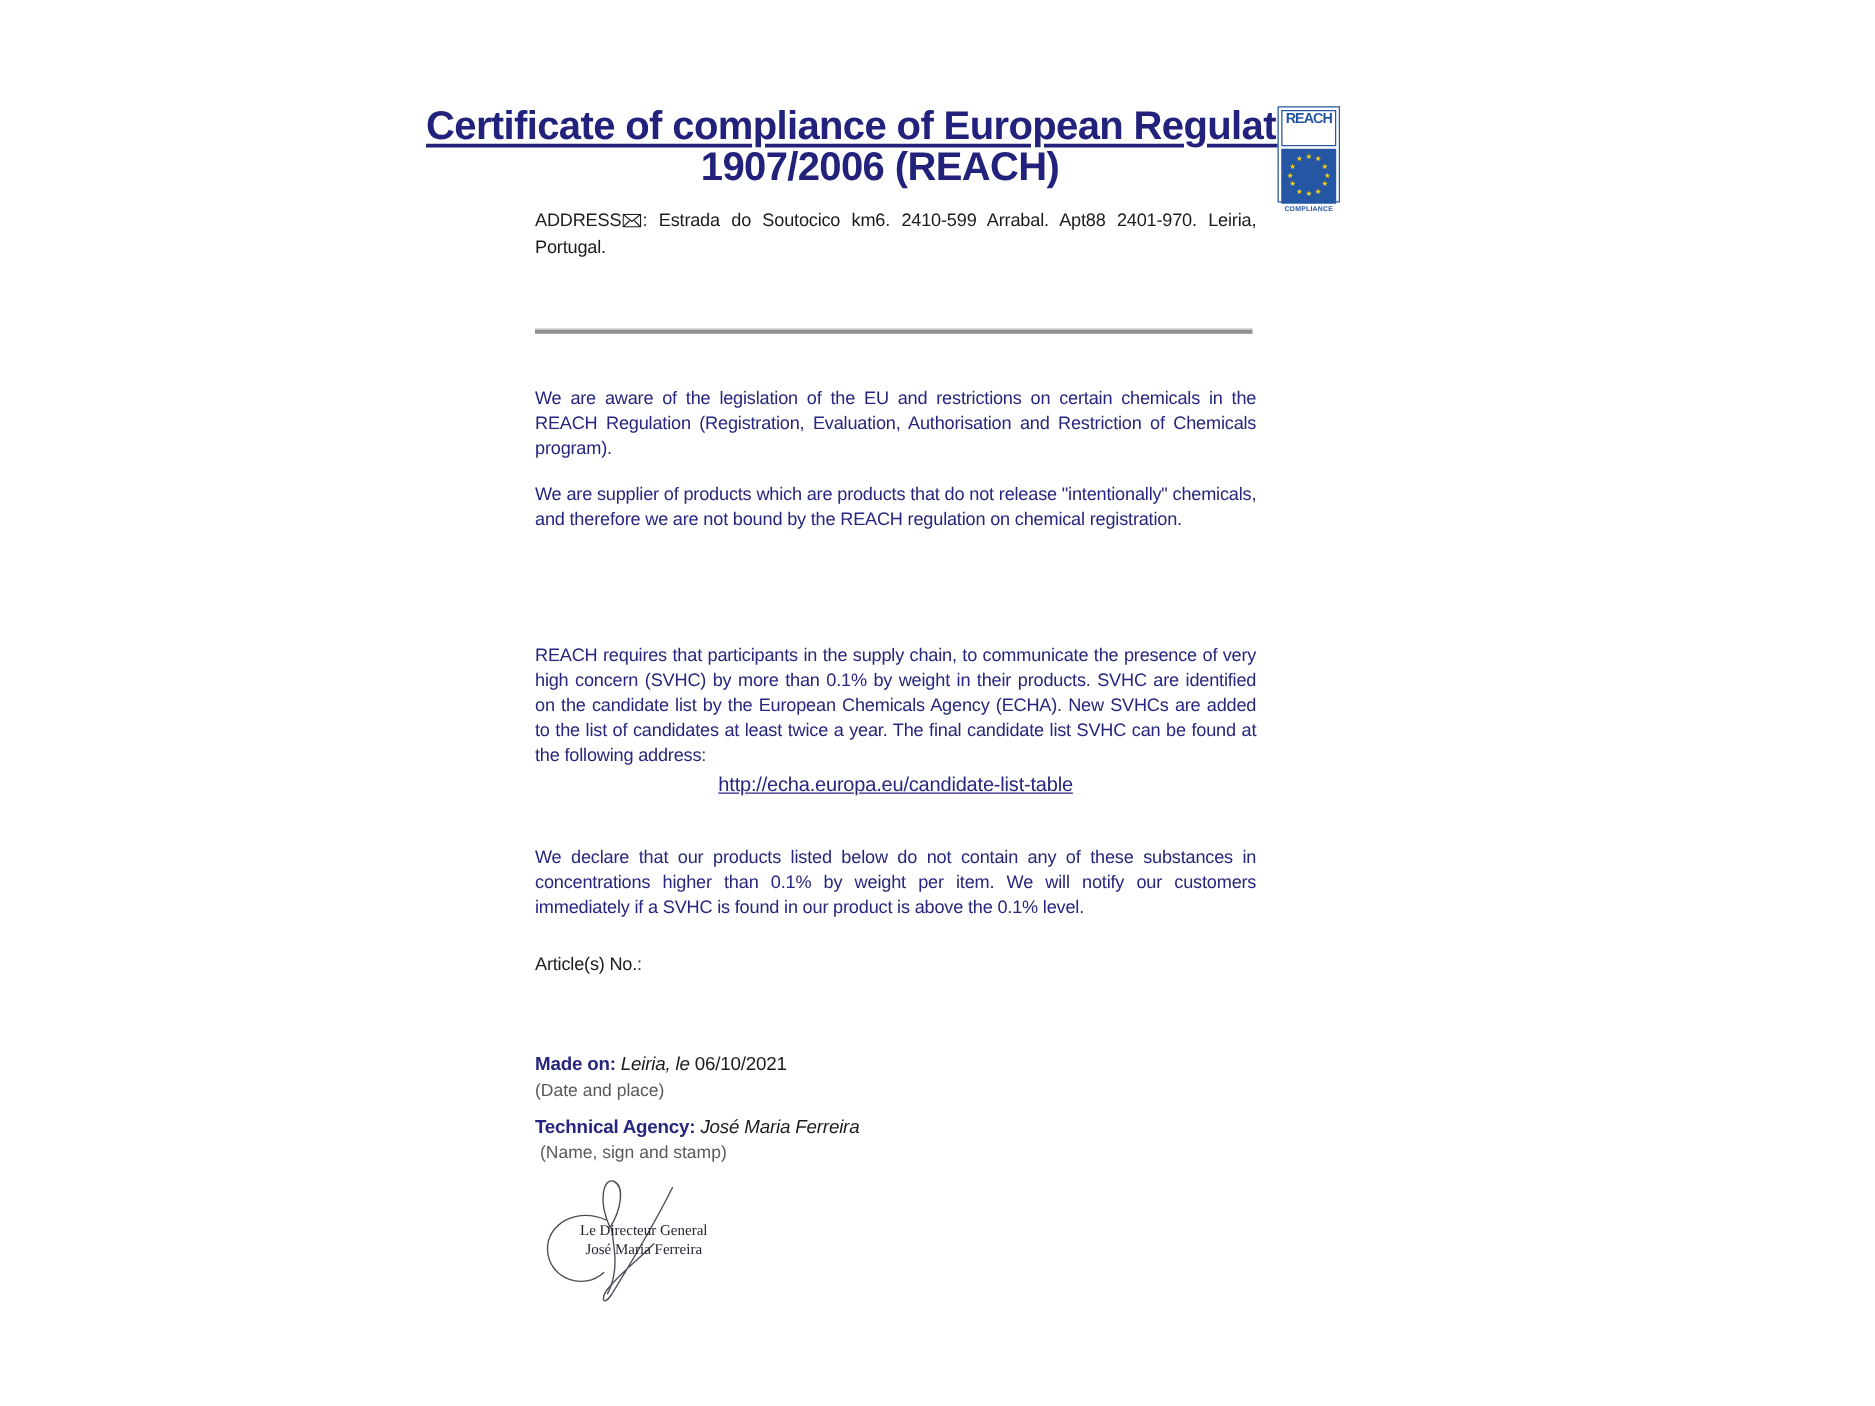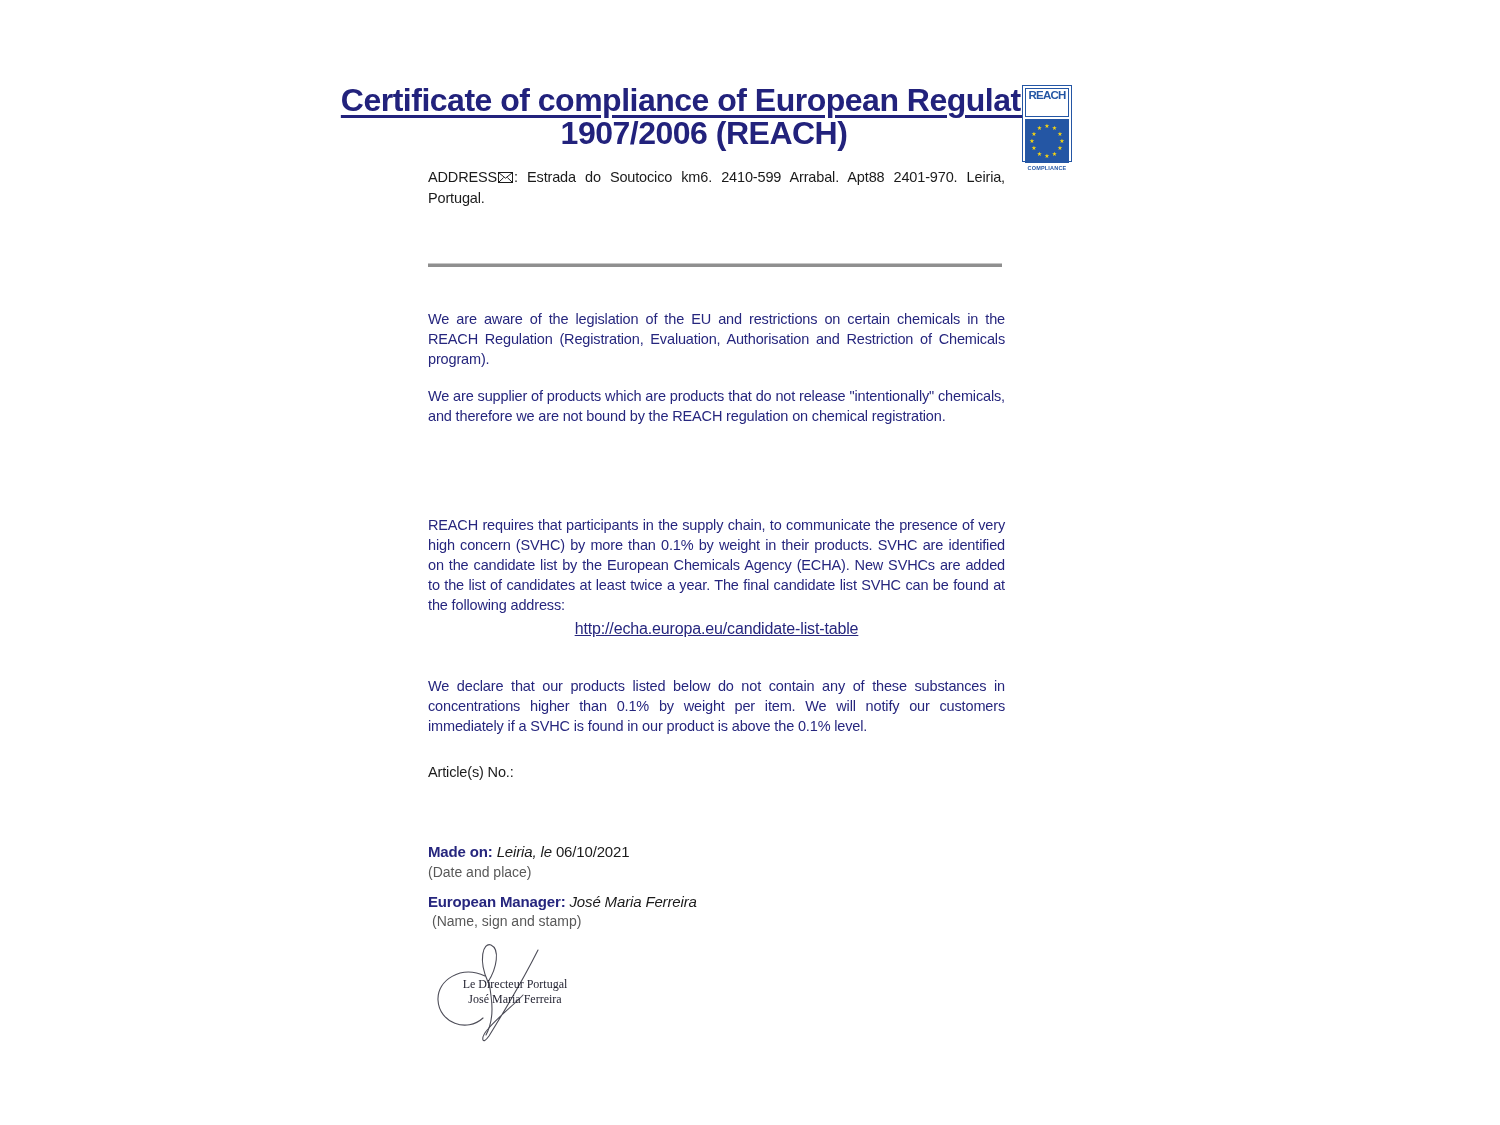--- a/index.html
+++ b/index.html
@@ -116,28 +116,28 @@
 <div class="abs para p4">We declare that our products listed below do not contain any of these substances in concentrations higher than 0.1% by weight per item. We will notify our customers immediately if a SVHC is found in our product is above the 0.1% level.</div>
 
 <div class="abs article">Article(s) No.:</div>
 
 <div class="abs made-on">
   <span class="navy-bold">Made on:</span><span class="val-italic"> Leiria, le </span><span class="val-plain">06/10/2021</span>
 </div>
 <div class="abs sub-note date-note">(Date and place)</div>
 
 <div class="abs tech-mgr">
-  <span class="navy-bold">European Manager:</span><span class="val-italic"> José Maria Ferreira</span>
+  <span class="navy-bold">Technical Agency:</span><span class="val-italic"> José Maria Ferreira</span>
 </div>
 <div class="abs sub-note stamp-note">(Name, sign and stamp)</div>
 
 <svg class="abs signature-svg" width="170" height="125" viewBox="0 0 170 125">
   <g fill="none" stroke="#4d4d58" stroke-width="1.1" stroke-linecap="round">
     <path d="M63,44 C53,22 58,4 66,7 C75,11 72,30 63,44 Z"></path>
     <path d="M60,38 C36,27 12,42 13,62 C14,85 42,95 58,80"></path>
     <path d="M113,12 C98,42 80,72 64,98 C57,108 55,100 63,91 C73,79 90,66 98,57"></path>
     <path d="M64,44 C67,62 70,80 61,97"></path>
   </g>
 </svg>
 <div class="abs stamp-text">
-  <div>Le Directeur Portugal</div>
+  <div>Le Directeur General</div>
   <div>José Maria Ferreira</div>
 </div>
 
 </body></html>

